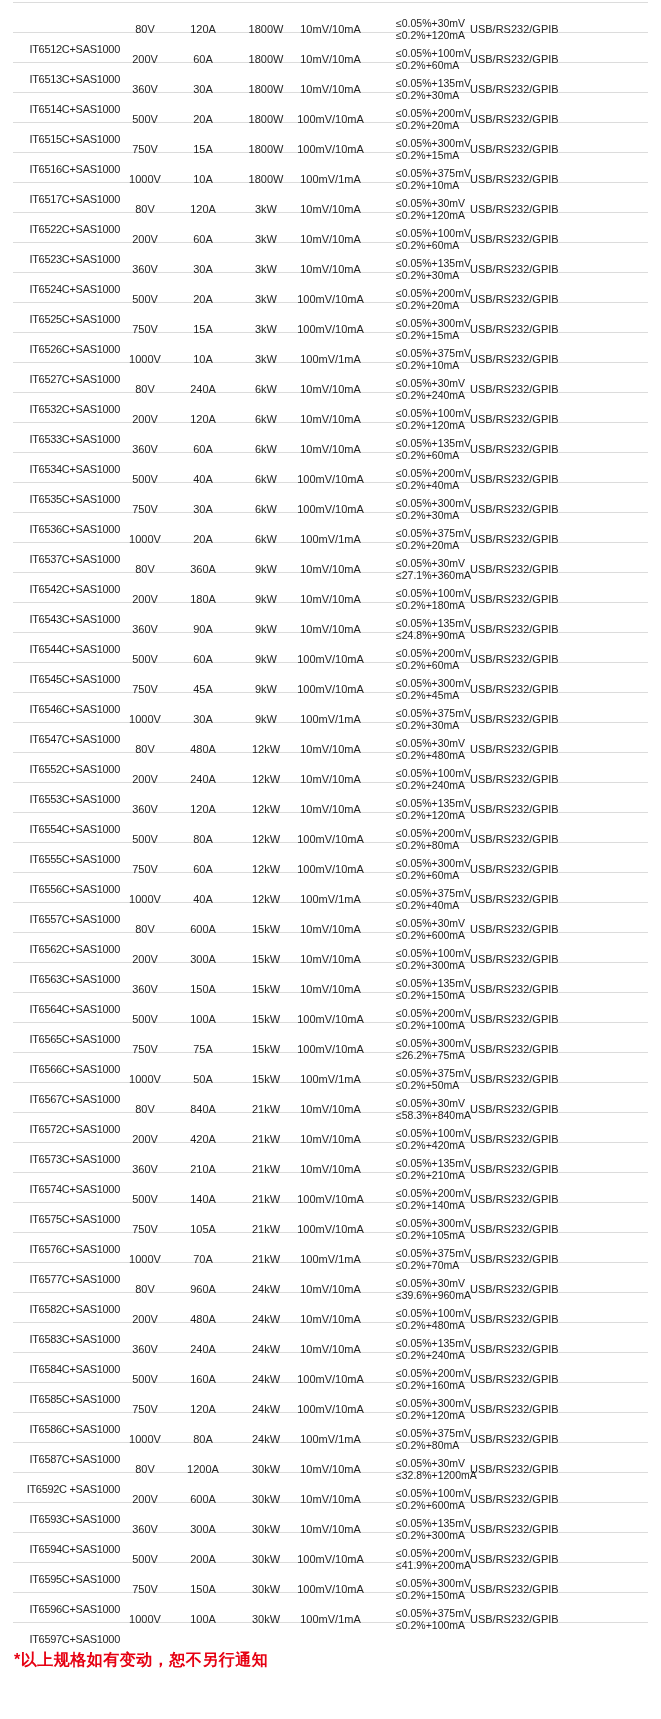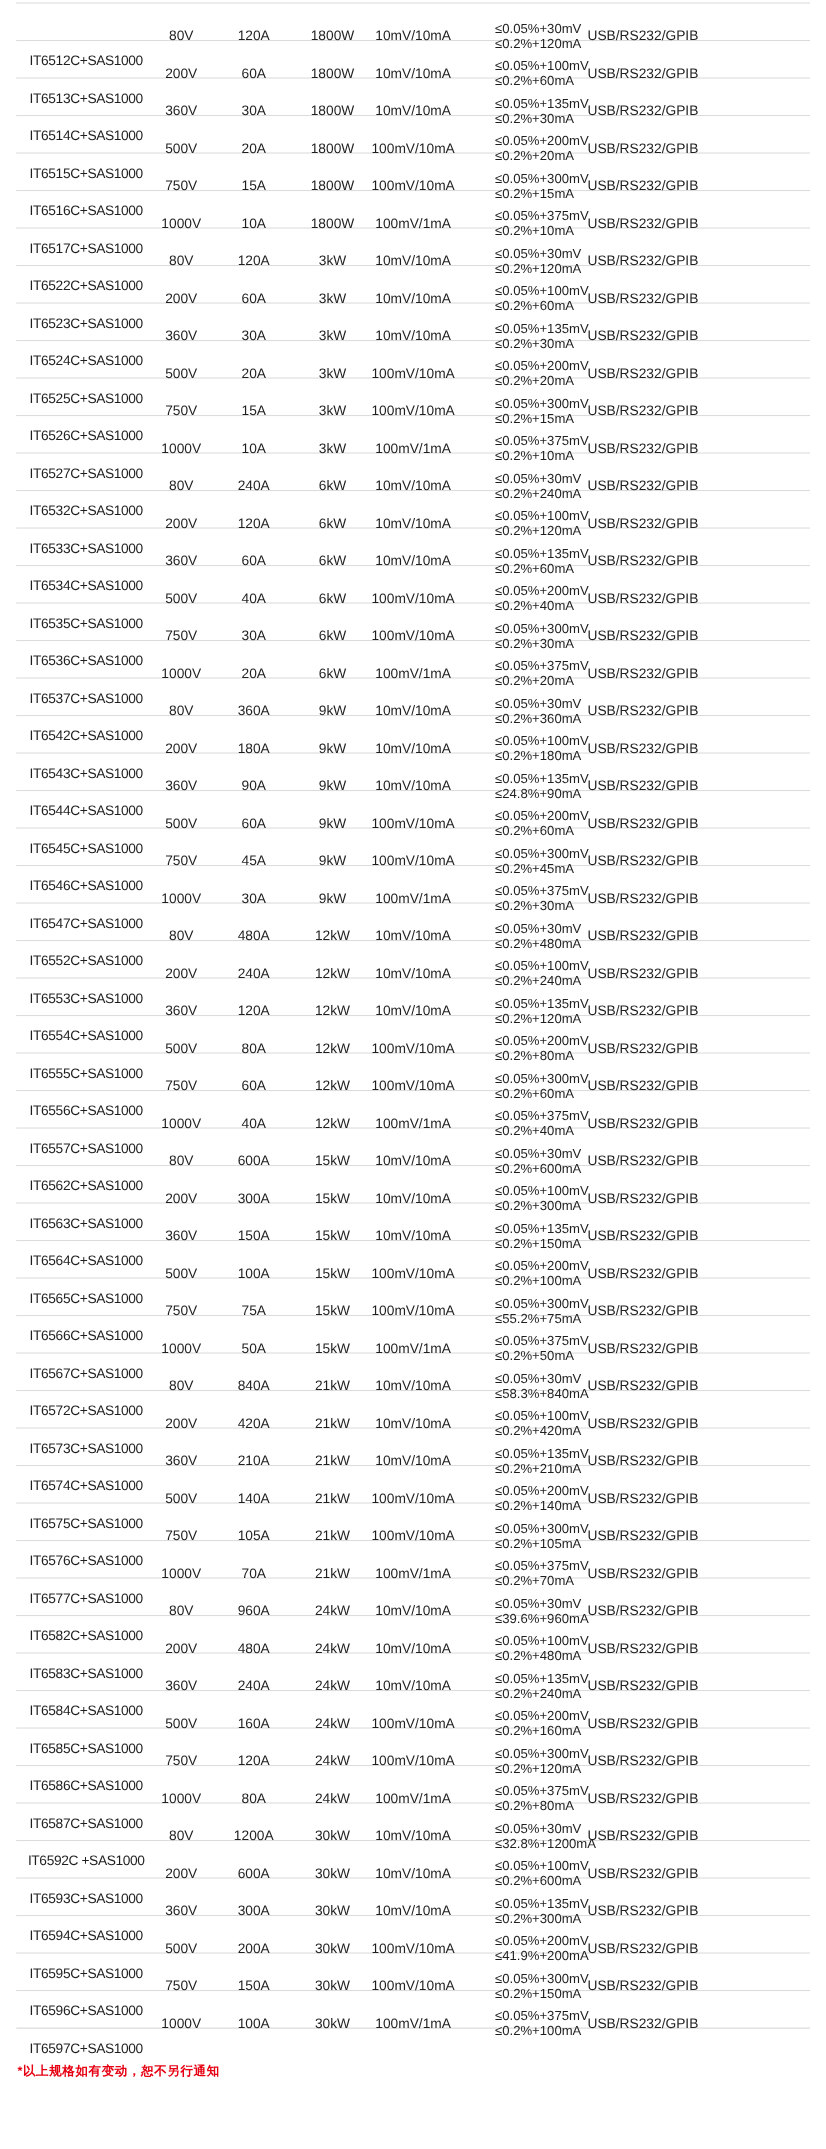--- a/index.html
+++ b/index.html
@@ -20,36 +20,36 @@
     border-bottom:1px solid #dcdcdc;
     box-sizing:border-box;
     background:#ffffff;
   }
   .cell{
     font-size:11px;
     color:#1f1f1f;
     white-space:nowrap;
     overflow:visible;
   }
-  .cell.model{text-align:center;padding-left:5px;letter-spacing:-0.3px;margin-top:40px;}
+  .cell.model{text-align:right;padding-left:5px;letter-spacing:-0.3px;margin-top:40px;}
   .cell.voltage,.cell.current,.cell.power,.cell.resolution{text-align:center;}
   .cell.accuracy{
     padding-left:31px;
     font-size:10.5px;
     line-height:12.5px;
     display:flex;flex-direction:column;justify-content:center;
   }
   .cell.interface{
     text-align:left;
     padding-right:38px;
   }
   .footnote{
     position:absolute;
     top:1650px;left:14px;
-    font-size:10px;
+    font-size:16px;
     font-weight:bold;
     color:#e60012;
     letter-spacing:0.5px;
   }
 </style>
 </head>
 <body>
 
 <div class="spec-table">
   <div class="row">
@@ -287,21 +287,21 @@
   </div>
 
   <div class="row">
     <div class="cell model">IT6542C+SAS1000</div>
     <div class="cell voltage">80V</div>
     <div class="cell current">360A</div>
     <div class="cell power">9kW</div>
     <div class="cell resolution">10mV/10mA</div>
     <div class="cell accuracy">
       <span class="acc-line">≤0.05%+30mV</span>
-      <span class="acc-line">≤0.2%+360mA</span>
+      <span class="acc-line">≤27.1%+360mA</span>
     </div>
     <div class="cell interface">USB/RS232/GPIB</div>
   </div>
 
   <div class="row">
     <div class="cell model">IT6543C+SAS1000</div>
     <div class="cell voltage">200V</div>
     <div class="cell current">180A</div>
     <div class="cell power">9kW</div>
     <div class="cell resolution">10mV/10mA</div>
@@ -495,21 +495,21 @@
   </div>
 
   <div class="row">
     <div class="cell model">IT6566C+SAS1000</div>
     <div class="cell voltage">750V</div>
     <div class="cell current">75A</div>
     <div class="cell power">15kW</div>
     <div class="cell resolution">100mV/10mA</div>
     <div class="cell accuracy">
       <span class="acc-line">≤0.05%+300mV</span>
-      <span class="acc-line">≤55.2%+75mA</span>
+      <span class="acc-line">≤26.2%+75mA</span>
     </div>
     <div class="cell interface">USB/RS232/GPIB</div>
   </div>
 
   <div class="row">
     <div class="cell model">IT6567C+SAS1000</div>
     <div class="cell voltage">1000V</div>
     <div class="cell current">50A</div>
     <div class="cell power">15kW</div>
     <div class="cell resolution">100mV/1mA</div>

